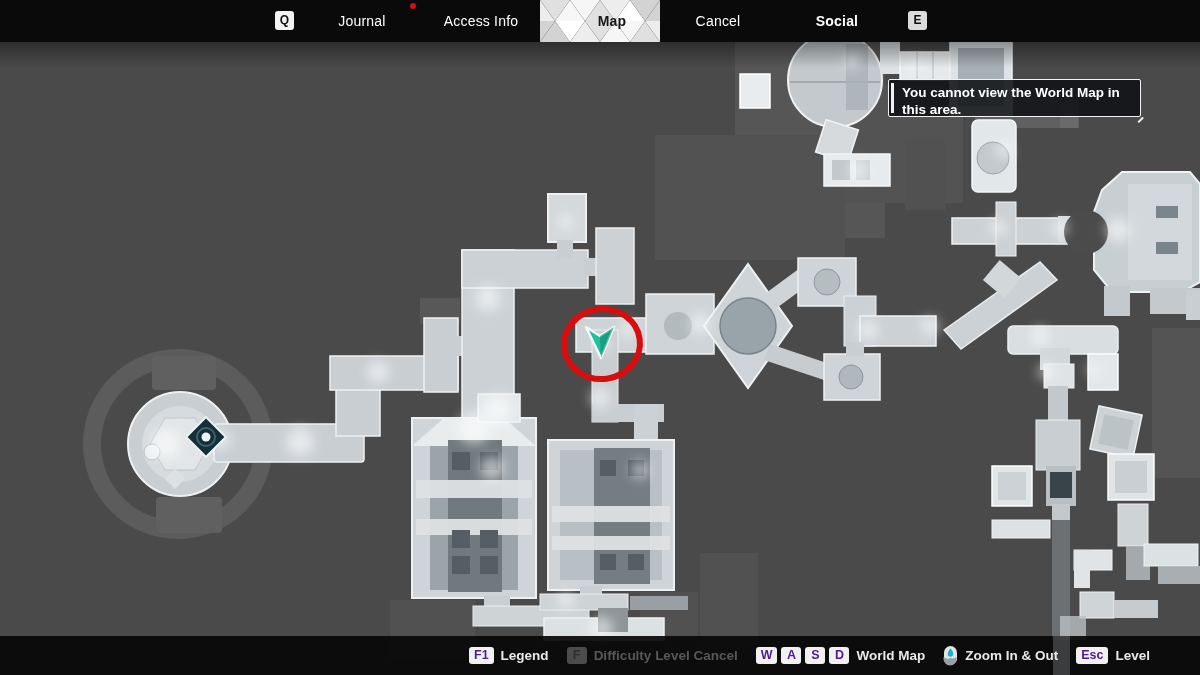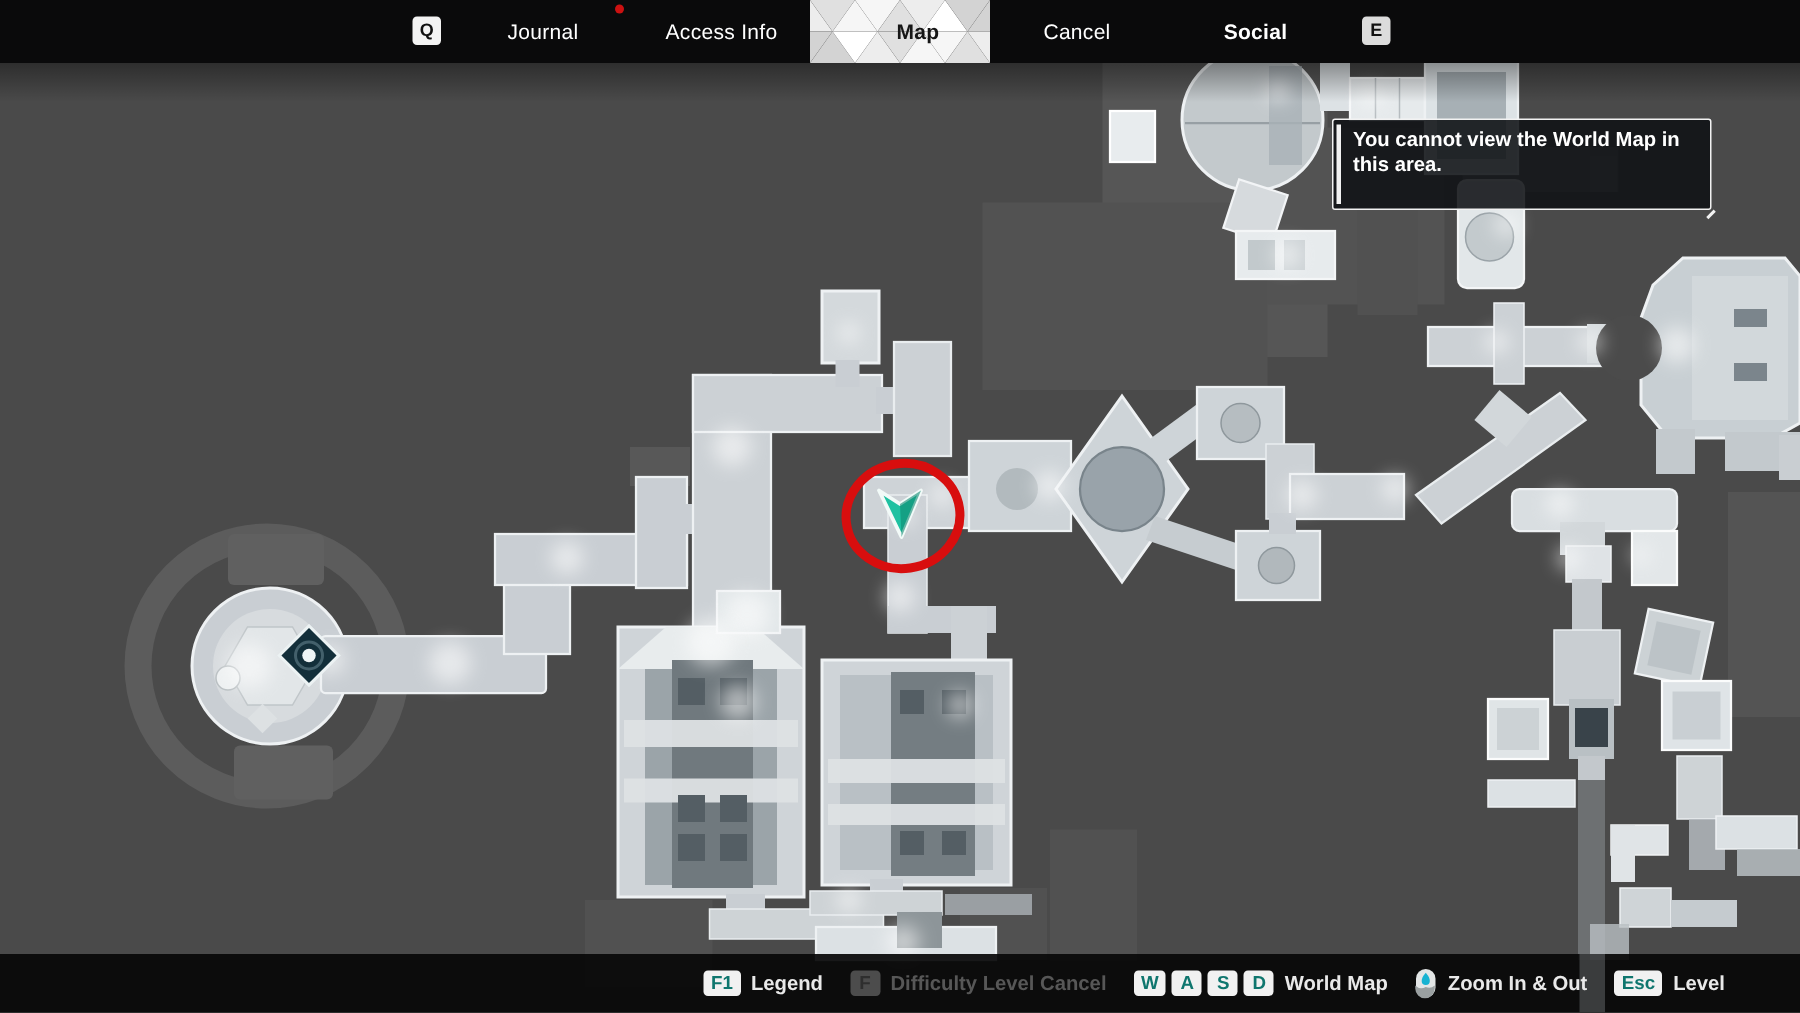--- a/index.html
+++ b/index.html
@@ -22,32 +22,32 @@
   .keybadge.ke{left:908px;background:#dcdcdc;}
   .notif-dot{position:absolute;left:410px;top:3px;width:6px;height:6px;border-radius:50%;}
   
   .title-wrap{position:absolute;left:44px;top:52px;z-index:20;}
   .title{color:#ffffff;font-size:28px;font-weight:700;letter-spacing:.3px;text-shadow:0 1px 2px rgba(0,0,0,.4);}
   .title-underline{position:relative;margin-top:9px;width:281px;height:1px;background:#d6d6d6;}
   .title-underline::before,.title-underline::after{content:"";position:absolute;top:-1.5px;width:4px;height:4px;
         background:#d6d6d6;transform:rotate(45deg);}
   .title-underline::before{left:-2px;} .title-underline::after{right:-2px;}
   
-  .tooltip{position:absolute;left:888px;top:79px;width:253px;height:61px;box-sizing:border-box;
+  .tooltip{position:absolute;left:888px;top:79px;width:253px;height:38px;box-sizing:border-box;
            background:rgba(15,17,21,.88);border:1.5px solid #f2f2f2;border-radius:2px;z-index:25;}
   .tooltip::before{content:"";position:absolute;left:2px;top:3px;bottom:3px;width:3px;background:#f2f2f2;}
   .tooltip::after{content:"";position:absolute;right:-4px;bottom:-4px;width:7px;height:1.5px;background:#f2f2f2;
            transform:rotate(-45deg);}
   .tooltip .txt{display:block;padding:4px 8px 0 13px;color:#ffffff;font-size:13.5px;line-height:17px;font-weight:700;}
   
   .footer{position:absolute;left:0;bottom:0;width:100%;height:39px;background:rgba(8,8,8,.93);z-index:30;}
   .footer-stripe{position:absolute;left:1053px;top:0;width:17px;height:39px;background:rgba(145,151,155,.35);}
   .actions{position:absolute;right:50px;top:0;height:39px;display:flex;align-items:center;gap:18px;z-index:2;}
   .action{display:flex;align-items:center;gap:7px;font-size:13.5px;color:#e9e9e9;font-weight:700;white-space:nowrap;}
-  .key{display:inline-block;min-width:10px;padding:1px 5px;background:#f1f1f1;color:#0f766e;border-radius:3px;
+  .key{display:inline-block;min-width:10px;padding:1px 5px;background:#f1f1f1;color:#4c1d95;border-radius:3px;
        font-size:12.5px;font-weight:700;text-align:center;line-height:15px;}
   .action .keys{display:flex;gap:4px;}
   .action.dim{color:#575757;}
   .action.dim .key{background:#4c4c4c;color:#2e2e2e;}
   .micon{display:inline-flex;align-items:center;}
 </style>
 </head>
 <body>
 
 <div id="screen">

